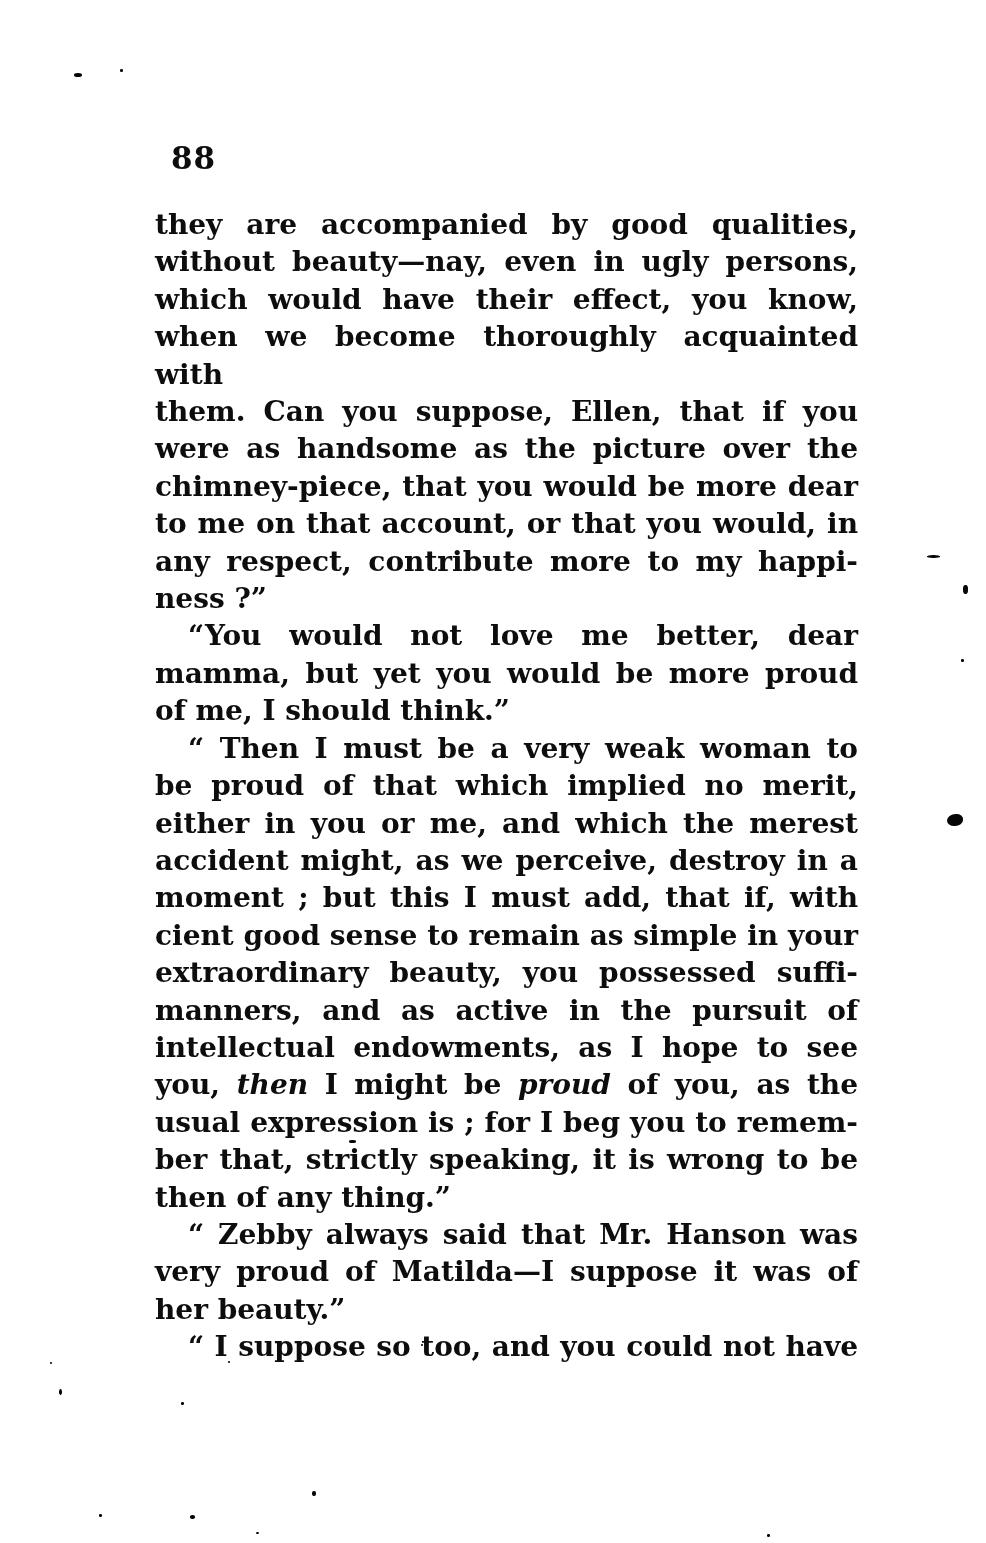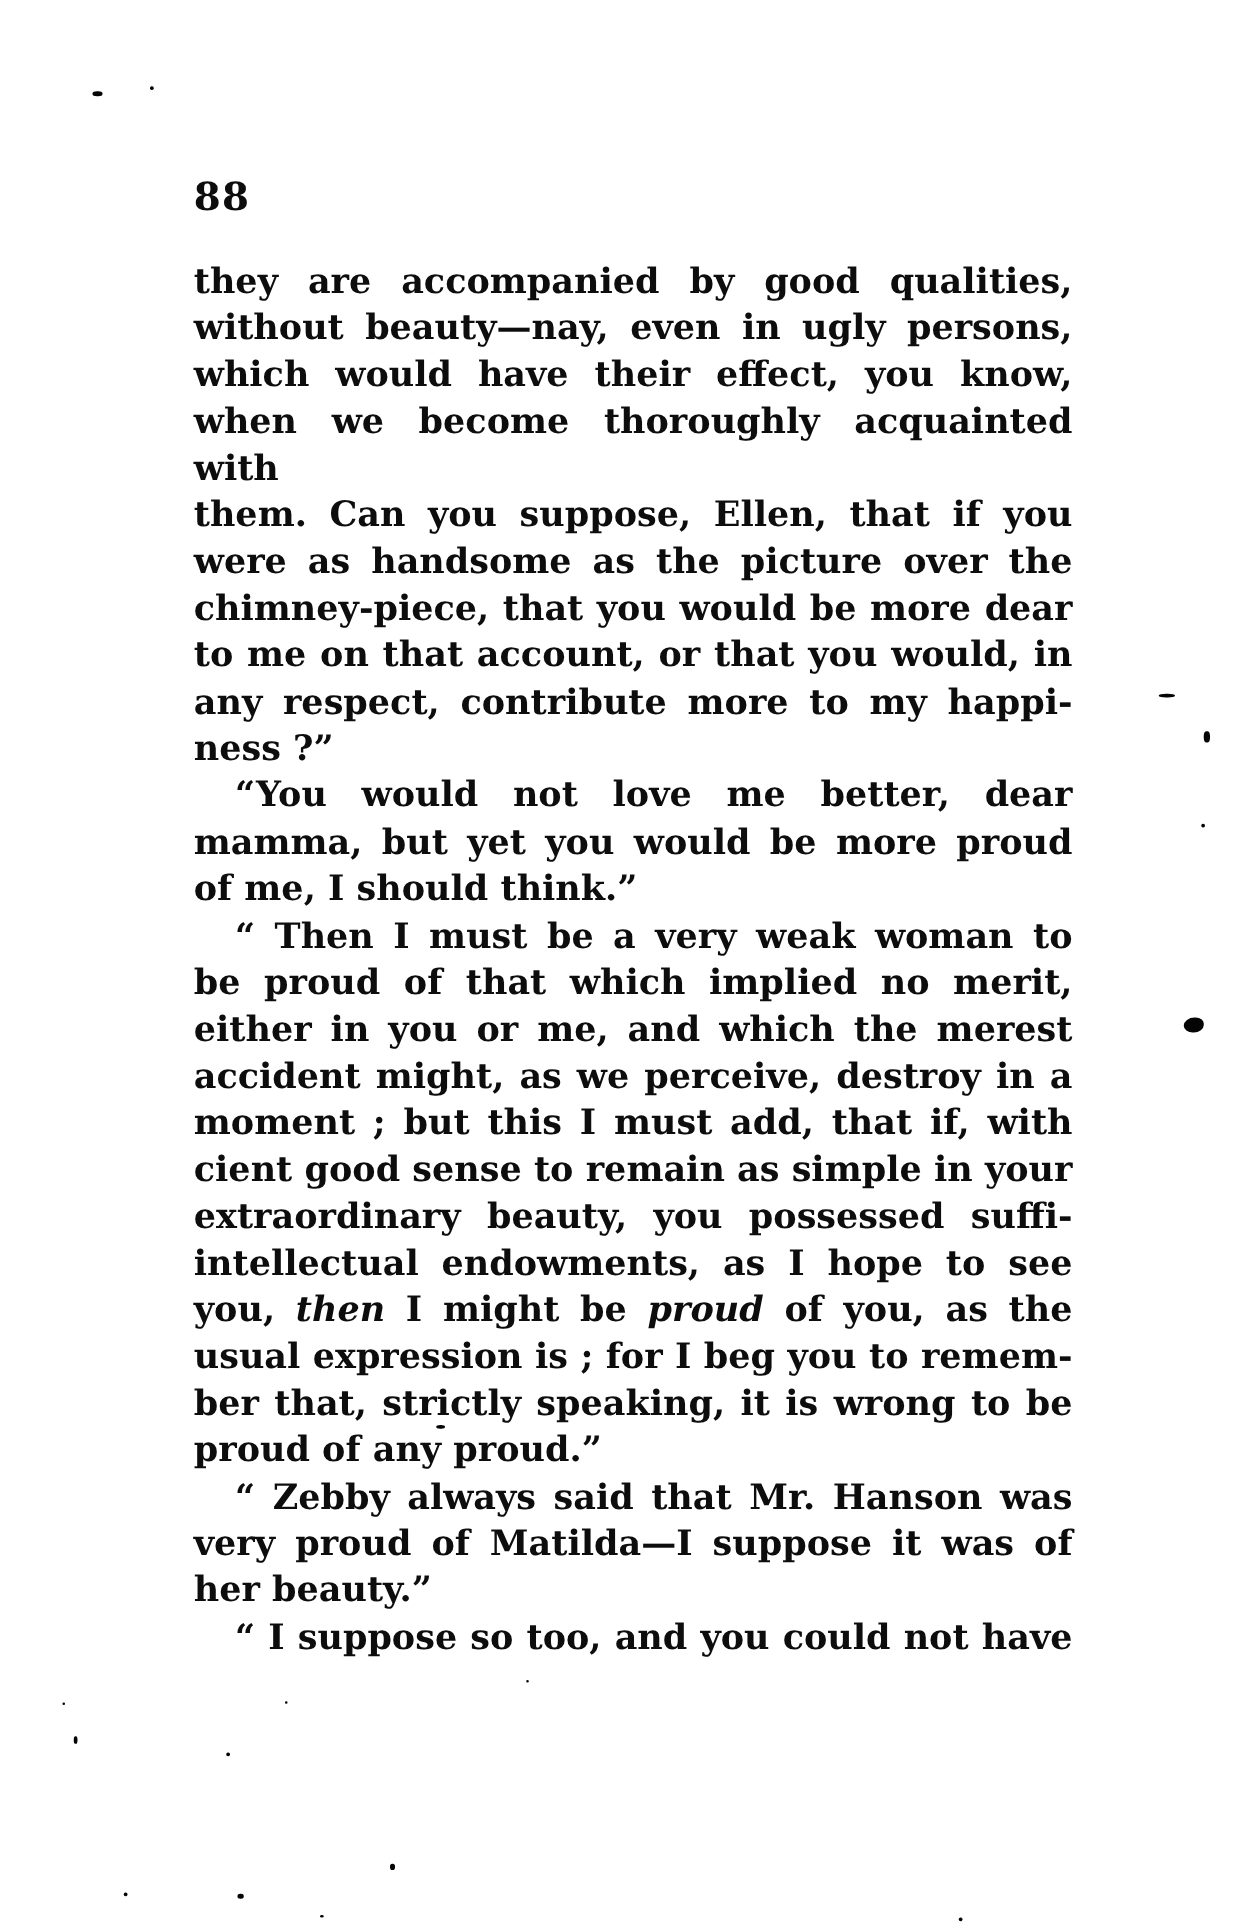--- a/index.html
+++ b/index.html
@@ -18,21 +18,21 @@
   }
   .page-header {
     position: absolute;
     top: 141px;
     left: 155px;
     width: 703px;
     height: 40px;
   }
   .page-number {
     position: absolute;
-    left: 0;
+    left: 16px;
     top: 0;
     font-size: 31px;
     font-weight: bold;
     letter-spacing: 1px;
     line-height: 34px;
   }
   .running-title {
     position: absolute;
     left: 0;
     right: 0;
@@ -102,25 +102,26 @@
         <div class="line last"><span>of me, I should think.”</span></div>
       </div>
       <div class="paragraph">
         <div class="line first-indent"><span>“ Then I must be a very weak woman to</span></div>
         <div class="line"><span>be proud of that which implied no merit,</span></div>
         <div class="line"><span>either in you or me, and which the merest</span></div>
         <div class="line"><span>accident might, as we perceive, destroy in a</span></div>
         <div class="line"><span>moment ; but this I must add, that if, with</span></div>
         <div class="line"><span>cient good sense to remain as simple in your</span></div>
         <div class="line"><span>extraordinary beauty, you possessed suffi-</span></div>
+        <div class="line"><span>manners, and as active in the pursuit of</span></div>
         <div class="line"><span>intellectual endowments, as I hope to see</span></div>
         <div class="line"><span>you, </span><span class="italic">then</span><span> I might be </span><span class="italic">proud</span><span> of you, as the</span></div>
         <div class="line"><span>usual expression is ; for I beg you to remem-</span></div>
         <div class="line"><span>ber that, strictly speaking, it is wrong to be</span></div>
-        <div class="line last"><span>proud of any proud.”</span></div>
+        <div class="line last"><span>then of any thing.”</span></div>
       </div>
       <div class="paragraph">
         <div class="line first-indent"><span>“ Zebby always said that Mr. Hanson was</span></div>
         <div class="line"><span>very proud of Matilda—I suppose it was of</span></div>
         <div class="line last"><span>her beauty.”</span></div>
       </div>
       <div class="paragraph">
         <div class="line first-indent"><span>“ I suppose so too, and you could not have</span></div>
       </div>
     </div>

